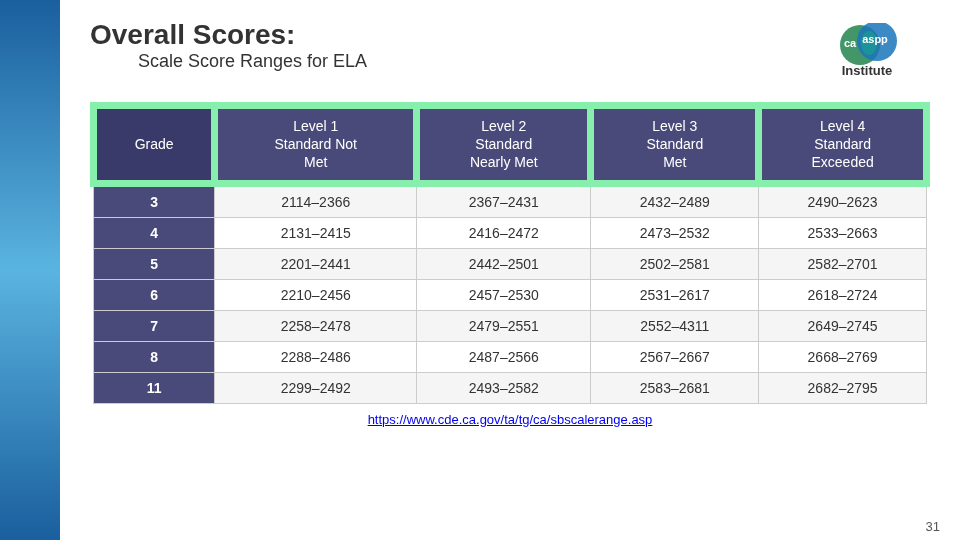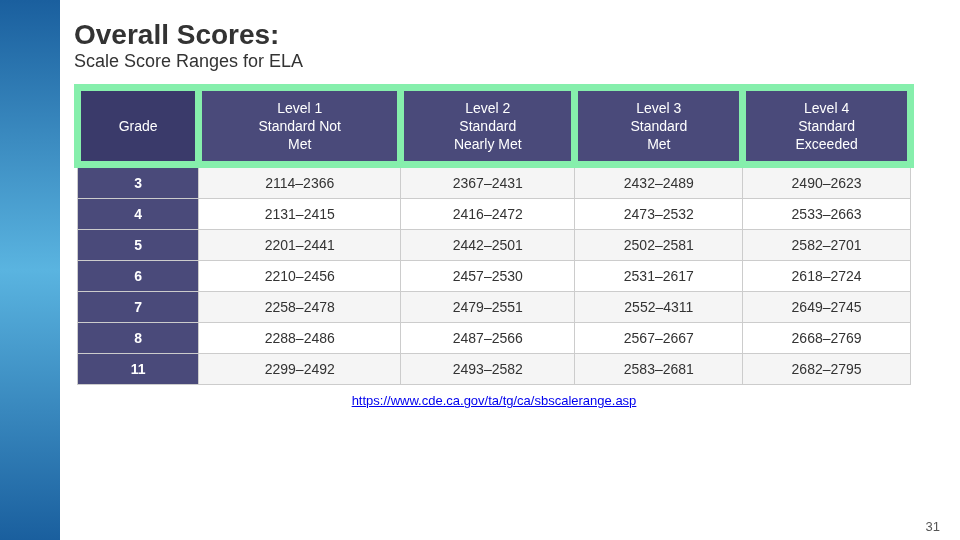--- a/index.html
+++ b/index.html
@@ -19,21 +19,21 @@
       left: 0;
       top: 0;
       width: 60px;
       height: 540px;
       background: linear-gradient(to bottom, #1a5f9e, #5ab4e0, #1a5f9e);
       z-index: 0;
     }
 
     .main-content {
       position: absolute;
-      left: 44px;
+      left: 60px;
       top: 0;
       width: 900px;
       height: 432px;
       padding: 20px 30px 10px 30px;
       z-index: 1;
     }
 
     .header-row {
       display: flex;
       justify-content: space-between;
@@ -47,20 +47,21 @@
       font-size: 28px;
       font-weight: bold;
       color: #333333;
       line-height: 1.1;
     }
 
     .title-sub {
       font-size: 18px;
       color: #333333;
       font-weight: normal;
+      margin-left: 48px;
     }
 
     
     .logo-area {
       width: 130px;
       height: 70px;
       position: relative;
       display: flex;
       flex-direction: column;
       align-items: center;
@@ -139,20 +140,35 @@
 <body>
 
 <div class="left-accent"></div>
 
 <div class="main-content">
 
   <div class="header-row">
     <div class="title-block">
       <div class="title-main">Overall Scores:</div>
       <div class="title-sub">Scale Score Ranges for ELA</div>
+    </div>
+    <div class="logo-area">
+      <svg class="logo-svg" viewBox="0 0 120 65" xmlns="http://www.w3.org/2000/svg">
+
+        <circle cx="55" cy="22" r="20" fill="#2e8b57" opacity="0.9"></circle>
+
+        <circle cx="72" cy="18" r="20" fill="#1a75bb" opacity="0.85"></circle>
+
+        <ellipse cx="64" cy="20" rx="8" ry="12" fill="#1a9e8e" opacity="0.7"></ellipse>
+
+        <text x="45" y="24" font-size="11" font-weight="bold" fill="white" font-family="Arial" text-anchor="middle">ca</text>
+        <text x="70" y="20" font-size="11" font-weight="bold" fill="white" font-family="Arial" text-anchor="middle">aspp</text>
+
+        <text x="62" y="52" font-size="13" font-weight="bold" fill="#333333" font-family="Arial" text-anchor="middle">Institute</text>
+      </svg>
     </div>
   </div>
 
   <table>
     <thead>
       <tr>
         <th class="grade-col">Grade</th>
         <th>Level 1<br>Standard Not<br>Met</th>
         <th>Level 2<br>Standard<br>Nearly Met</th>
         <th>Level 3<br>Standard<br>Met</th>

